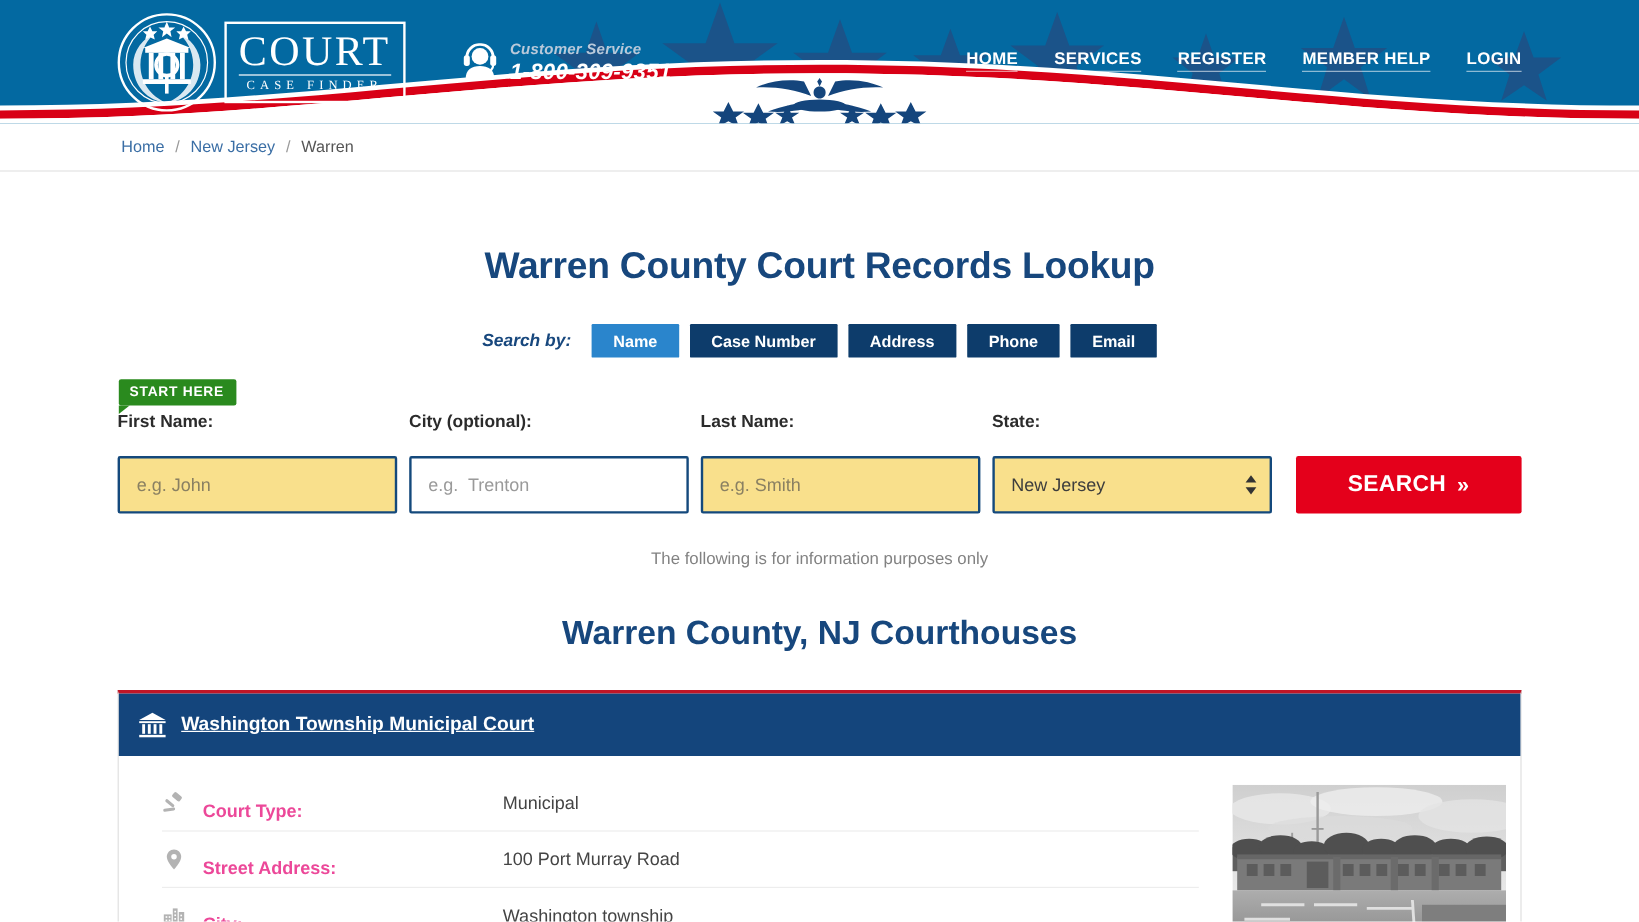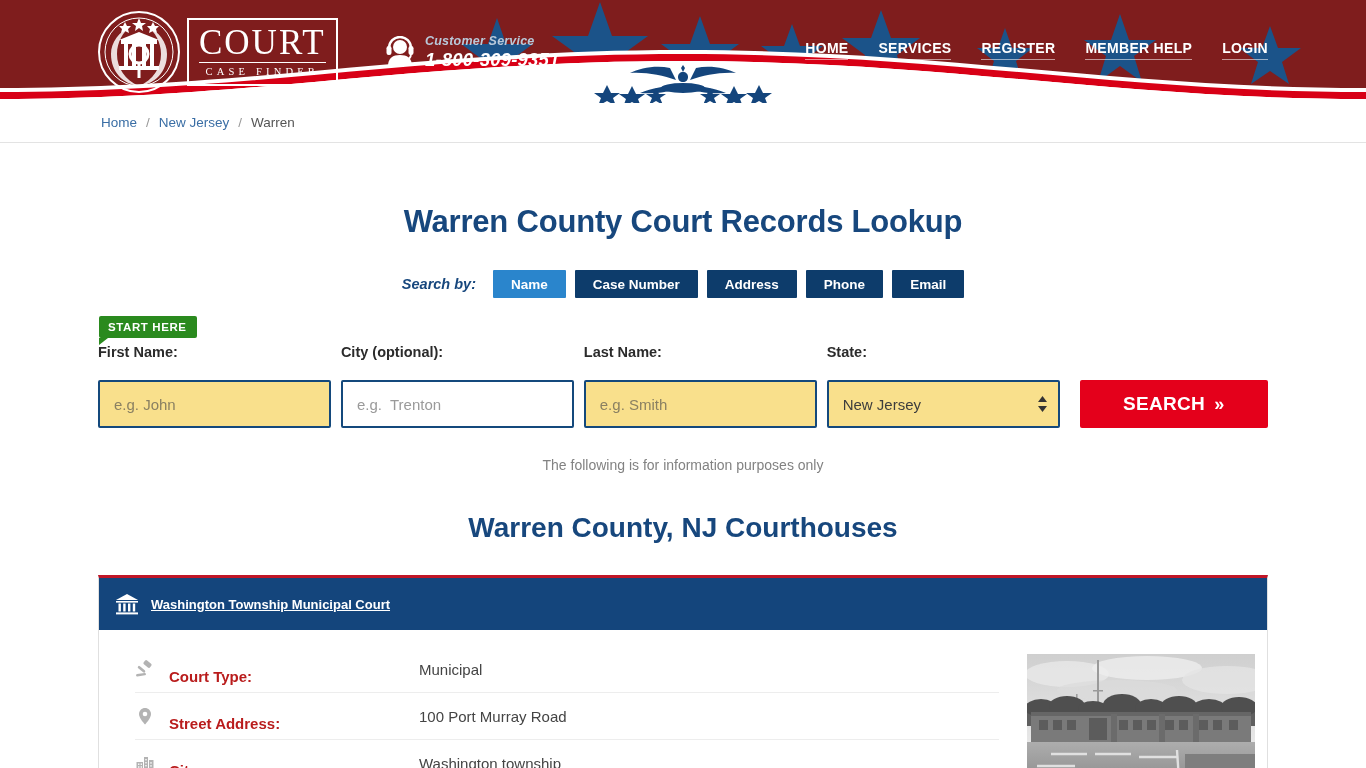--- a/index.html
+++ b/index.html
@@ -9,21 +9,21 @@
     overflow: hidden;
     background: #ffffff;
     font-family: "Liberation Sans", sans-serif;
   }
 
   
   .site-header {
     position: relative;
     width: 1366px;
     height: 103px;
-    background: #7f1d1d;
+    background: #0369a1;
     overflow: hidden;
   }
   .header-stars {
     position: absolute;
     top: 0; left: 0;
     width: 1366px; height: 103px;
     pointer-events: none;
   }
   .header-swoosh {
     position: absolute;
@@ -299,21 +299,21 @@
   .court-card-head {
     background: #14457c;
     height: 52px;
     display: flex;
     align-items: center;
     padding-left: 16px;
     gap: 12px;
   }
   .court-name {
     color: #ffffff;
-    font-size: 13px;
+    font-size: 16px;
     font-weight: bold;
     text-decoration: underline;
     cursor: pointer;
   }
   .court-card-body {
     display: flex;
     padding: 16px 0 0 0;
   }
   .detail-list { width: 900px; padding-left: 36px; }
   .detail-row {
@@ -326,21 +326,21 @@
     width: 34px;
     flex: none;
     display: flex;
     align-items: center;
     color: #b0b0b0;
   }
   .detail-label {
     width: 250px;
     font-size: 15px;
     font-weight: bold;
-    color: #b91c1c;
+    color: #ec4899;
     margin-top: 14px;
   }
   .detail-value {
     font-size: 15px;
     color: #444444;
   }
   .court-photo-wrap {
     margin-left: 28px;
     padding-top: 8px;
   }

